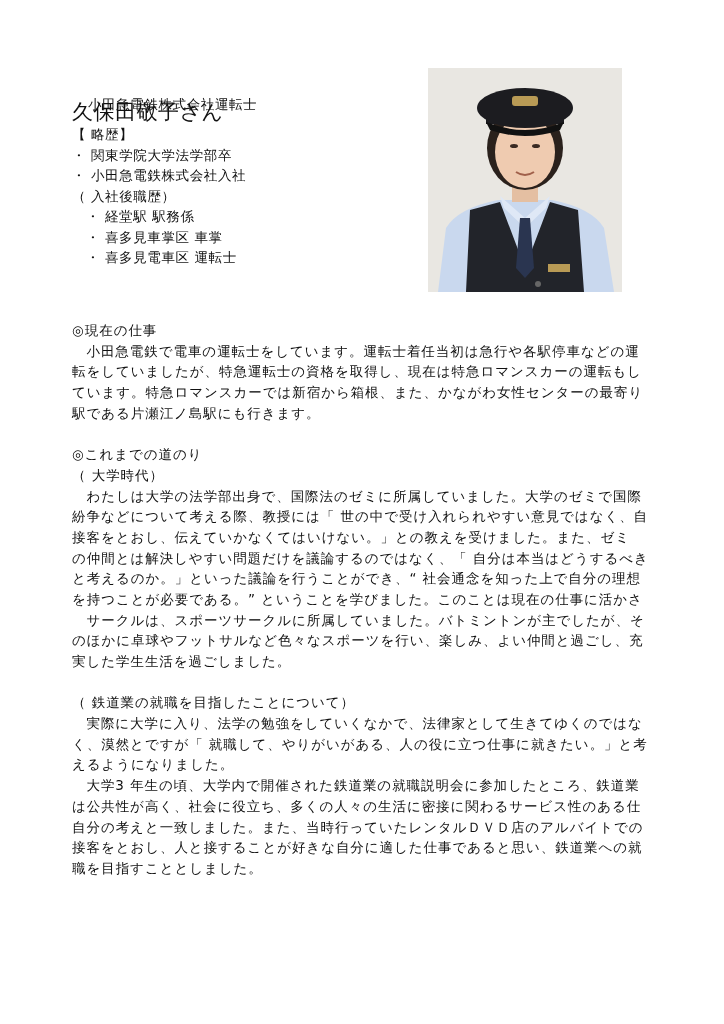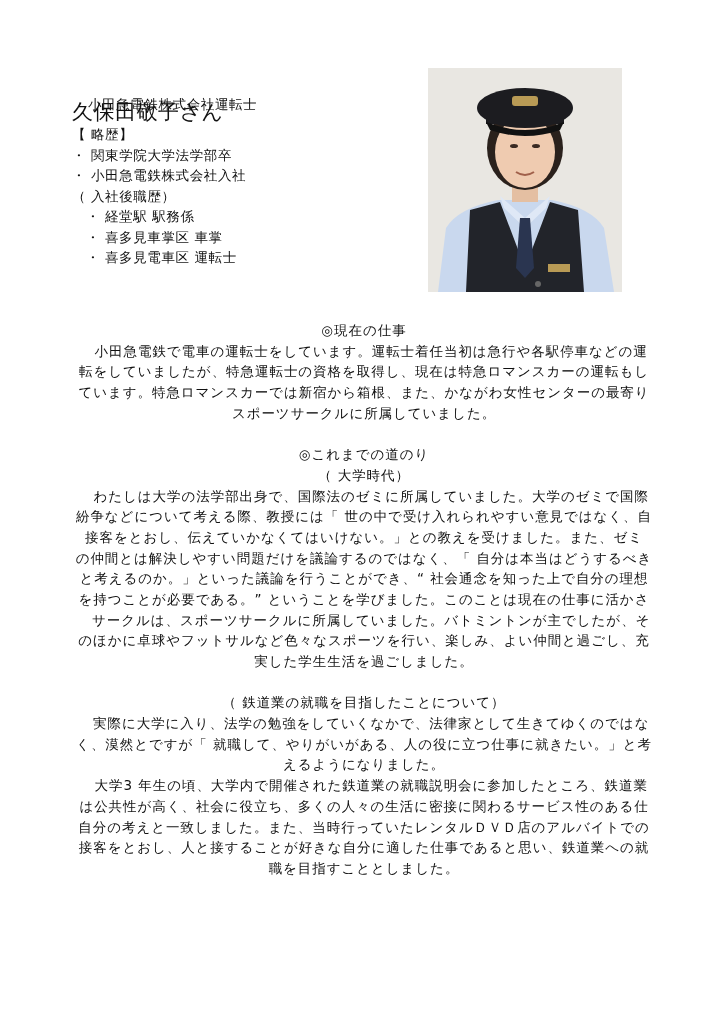--- a/index.html
+++ b/index.html
@@ -4,21 +4,21 @@
   <style>
     html, body { margin: 0; padding: 0; background: #ffffff; }
     body { width: 724px; height: 1024px; position: relative; overflow: hidden;
            font-family: "DejaVu Sans", "Liberation Sans", sans-serif; color: #111; }
     .name { position: absolute; left: 72px; top: 72px; font-size: 21px; line-height: 24px; letter-spacing: 0.5px; margin-top: 28px; }
     .company { position: absolute; left: 88px; top: 97px; font-size: 13.5px; line-height: 18px; letter-spacing: 0.6px; font-family: Liberation Mono, monospace; }
     .career { position: absolute; left: 72px; top: 124px; font-size: 13.5px; }
     .career .row { height: 20.5px; line-height: 20.5px; white-space: nowrap; letter-spacing: 0.6px; }
     .career .indent { padding-left: 14px; }
     .photo { position: absolute; left: 428px; top: 68px; width: 194px; height: 224px; background: #e9e7e2; overflow: hidden; }
-    .body { position: absolute; left: 72px; top: 320px; width: 584px; font-size: 13.5px; text-align: center; }
+    .body { position: absolute; left: 72px; top: 320px; width: 584px; font-size: 13.5px; }
     .body .line { height: 20.7px; line-height: 20.7px; white-space: nowrap; letter-spacing: 0.95px; }
     .body .gap { height: 20.7px; }
   </style>
 </head>
 <body>
 
 <div>
 
   <div class="name">久保田敬子さん</div>
   <div class="company">小田急電鉄株式会社運転士</div>
@@ -64,21 +64,21 @@
       <path d="M58 54 Q97 70 136 54 L132 62 Q97 74 62 62 Z" fill="#111"></path>
       <rect x="84" y="28" width="26" height="10" rx="3" fill="#b89a55"></rect>
     </svg>
   </div>
 
   <div class="body">
     <div class="line">◎現在の仕事</div>
     <div class="line">　小田急電鉄で電車の運転士をしています。運転士着任当初は急行や各駅停車などの運</div>
     <div class="line">転をしていましたが、特急運転士の資格を取得し、現在は特急ロマンスカーの運転もし</div>
     <div class="line">ています。特急ロマンスカーでは新宿から箱根、また、かながわ女性センターの最寄り</div>
-    <div class="line">スポーツサークルに所属していました。</div>
+    <div class="line">駅である片瀬江ノ島駅にも行きます。</div>
     <div class="gap"></div>
 
     <div class="line">◎これまでの道のり</div>
     <div class="line">（ 大学時代）</div>
     <div class="line">　わたしは大学の法学部出身で、国際法のゼミに所属していました。大学のゼミで国際</div>
     <div class="line">紛争などについて考える際、教授には「 世の中で受け入れられやすい意見ではなく、自</div>
     <div class="line">接客をとおし、伝えていかなくてはいけない。」との教えを受けました。また、ゼミ</div>
     <div class="line">の仲間とは解決しやすい問題だけを議論するのではなく、「 自分は本当はどうするべき</div>
     <div class="line">と考えるのか。」といった議論を行うことができ、“ 社会通念を知った上で自分の理想</div>
     <div class="line">を持つことが必要である。” ということを学びました。このことは現在の仕事に活かさ</div>

